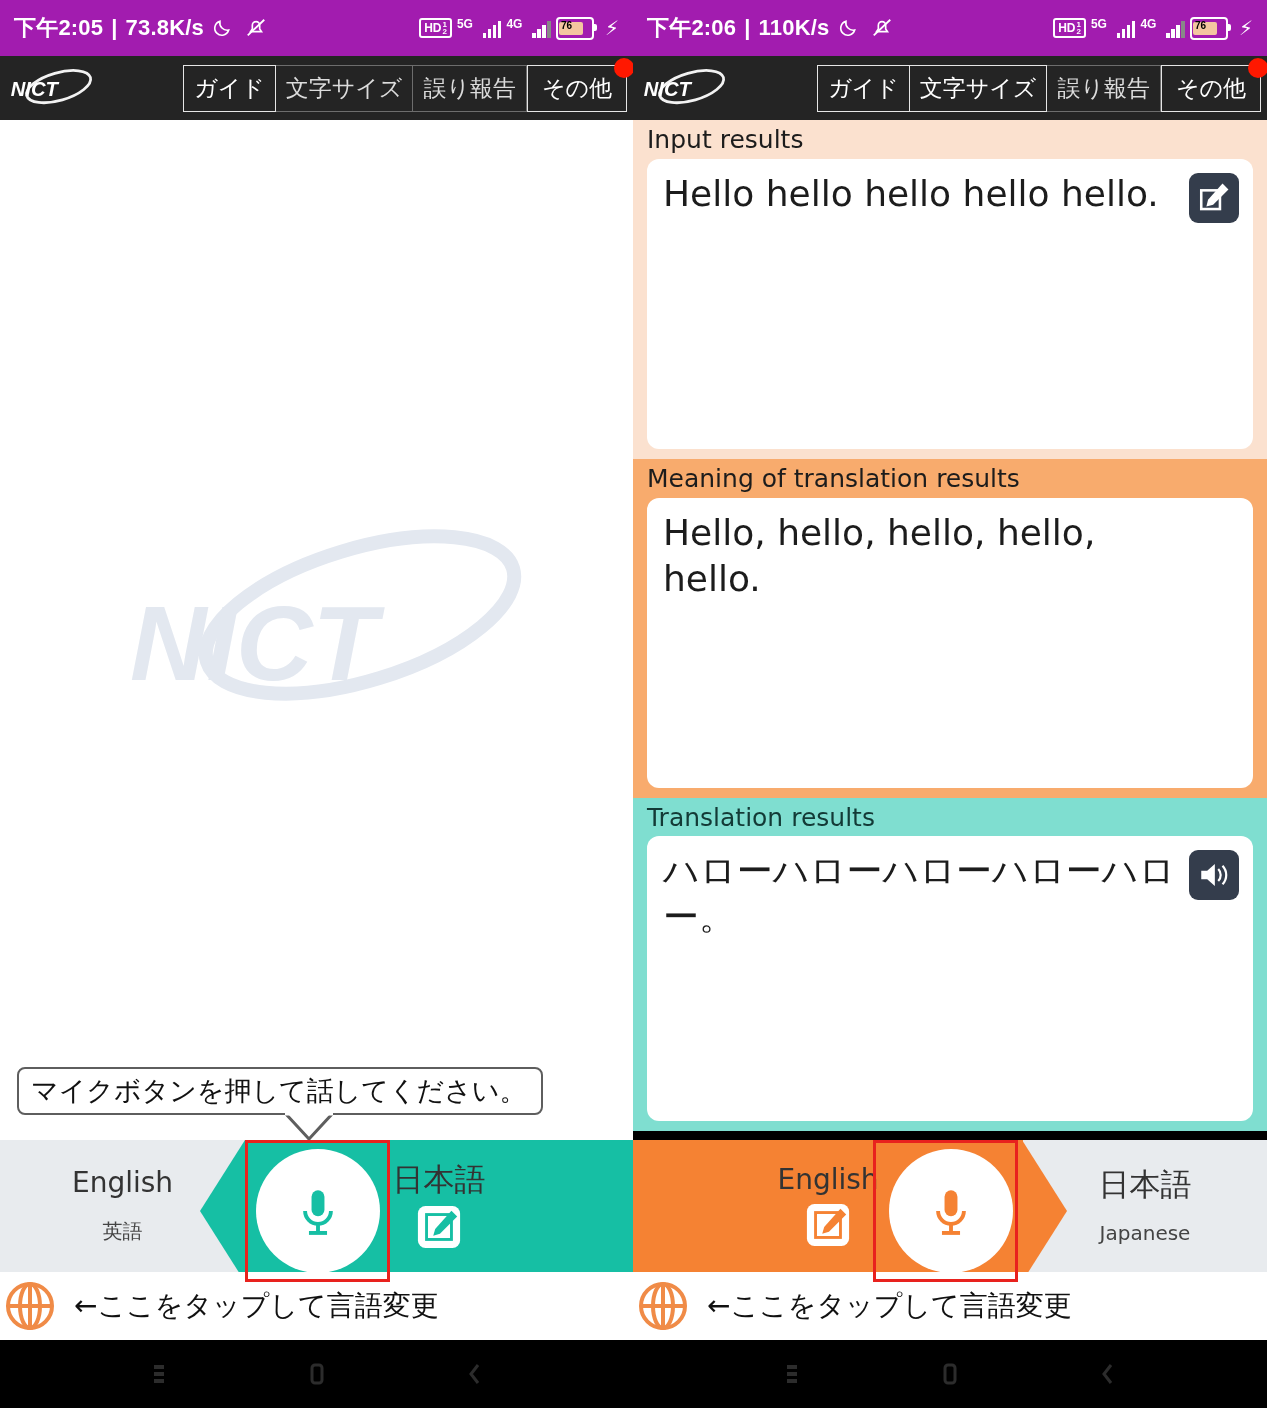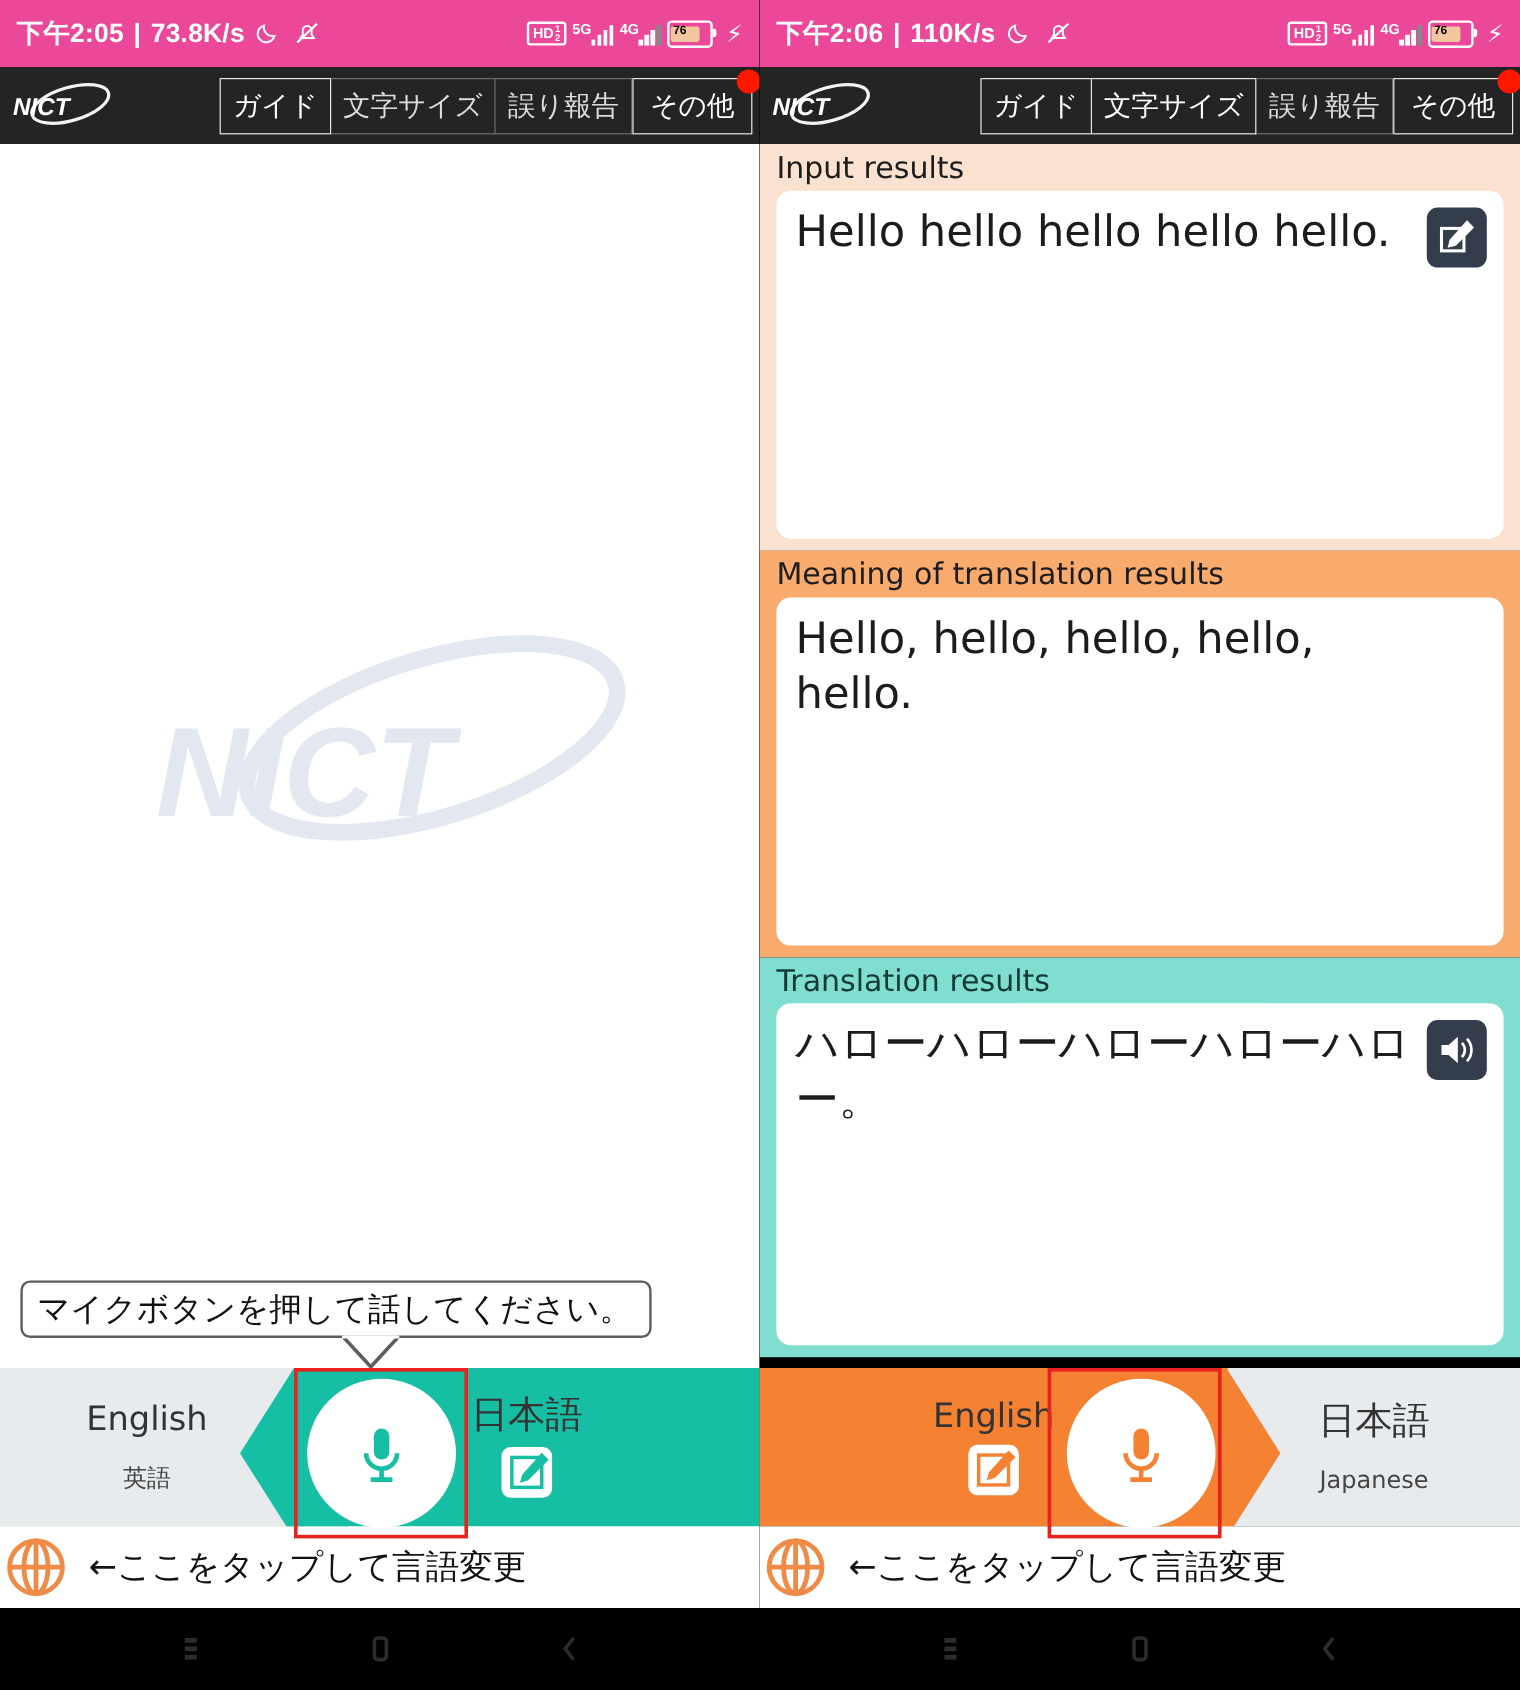--- a/index.html
+++ b/index.html
@@ -27,21 +27,21 @@
     height: 1340px;
     overflow: hidden;
   }
   .panel.left  { left: 0;   width: 633px; }
   .panel.right { left: 633px; width: 634px; }
 
   
   .statusbar {
     position: relative;
     height: 56px;
-    background: #ec4899;
+    background: #a21caf;
     color: #fff;
     display: flex;
     align-items: center;
     justify-content: space-between;
     padding: 0 14px;
     box-sizing: border-box;
   }
   .status-left {
     display: flex;
     align-items: center;
@@ -71,21 +71,21 @@
   }
   .hd-frac { display: inline-flex; flex-direction: column; font-size: 8px; line-height: 0.9;}
   .net-label { font-size: 12px; font-weight: 700; position: relative; top: -7px; }
   .bars { display: inline-flex; align-items: flex-end; gap: 1.5px; height: 20px; }
   .bars i { display: block; width: 3.5px; background: #fff; }
   .bars i:nth-child(1){height:5px}
   .bars i:nth-child(2){height:9px}
   .bars i:nth-child(3){height:13px}
   .bars i:nth-child(4){height:17px}
   .bars.dim i:nth-child(4){background:#888}
-  .sig-group { display: inline-flex; align-items: flex-end; gap: 0; }
+  .sig-group { display: inline-flex; align-items: flex-end; gap: 10px; }
   .battery {
     position: relative;
     width: 34px; height: 19px;
     border: 2px solid #fff;
     border-radius: 4px;
     display: flex; align-items: center;
   }
   .battery::after {
     content:""; position:absolute; right:-5px; top:5px;
     width:3px; height:7px; background:#fff; border-radius:0 2px 2px 0;

